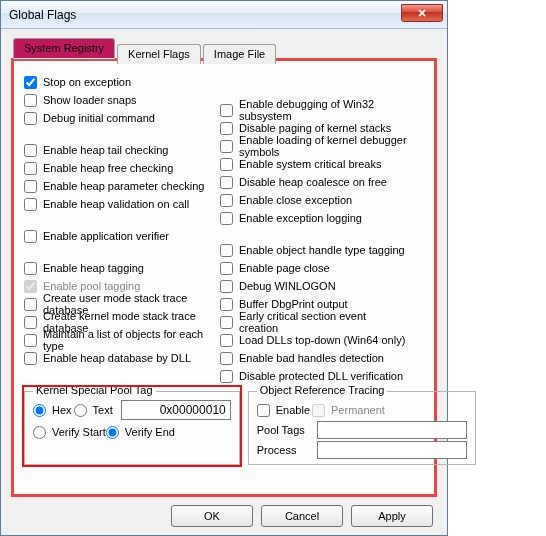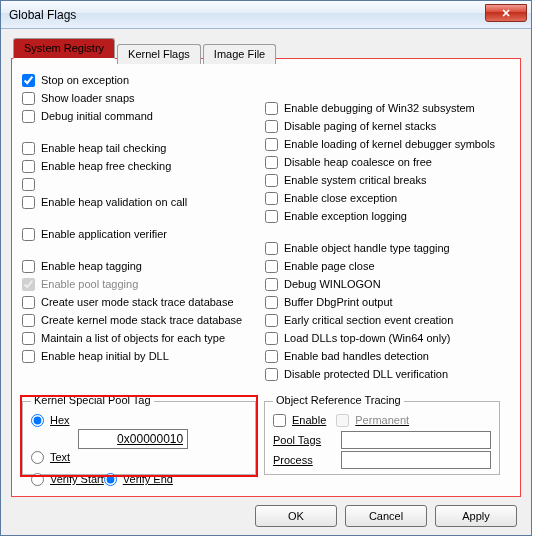--- a/index.html
+++ b/index.html
@@ -6,21 +6,21 @@
   body {
     margin: 0;
     font-family: "Segoe UI", Tahoma, sans-serif;
     font-size: 11px;
     background: #fff;
     width: 546px;
     height: 536px;
     overflow: hidden;
   }
   .window {
-    width: 532px;
+    width: 448px;
     height: 536px;
     border: 1px solid #5a7aa0;
     background: #f0f0f0;
     display: flex;
     flex-direction: column;
   }
   .titlebar {
     height: 28px;
     background: linear-gradient(to bottom, #f8fbff 0%, #e6eef8 45%, #d5e3f3 46%, #e9f1fb 100%);
     border-bottom: 1px solid #9fb8d5;
@@ -69,31 +69,31 @@
     padding: 3px 10px 4px 10px;
     border: 1px solid #9c9c9c;
     border-bottom: none;
     border-radius: 3px 3px 0 0;
     background: #f0f0f0;
     cursor: pointer;
     position: relative;
     top: 6px;
   }
   .tab.active {
-    background: #b91c1c;
+    background: #be185d;
     top: 1px;
     z-index: 3;
     border-bottom: 1px solid #fdfdfd;
   }
   .tabpanel {
-    border: 1px solid #ef4444;
+    border: 3px solid #ef4444;
     background: #fdfdfd;
     flex: 1;
     position: relative;
-    padding: 12px 20px 10px 10px;
+    padding: 12px 26px 10px 10px;
   }
   .columns {
     display: flex;
     gap: 8px;
   }
   .col {
     flex: 1;
     display: flex;
     flex-direction: column;
   }
@@ -142,37 +142,36 @@
     flex-direction: column;
     gap: 2px;
   }
   .pool-top {
     display: flex;
     align-items: center;
     gap: 8px;
   }
   .pool-left-radios {
     display: flex;
-    flex-direction: column;
-    gap: 17px;
+    gap: 2px;
     justify-content: flex-end;
   }
   .pool-input {
     width: 110px;
     height: 20px;
     border: 1px solid #7a7a7a;
     font-family: inherit;
     font-size: 12px;
     padding: 1px 4px;
     text-align: right;
   }
   .ort-row {
     display: flex;
     align-items: center;
-    gap: 10px;
+    gap: 2px;
     height: 20px;
   }
   .ort-row label.lab { width: 58px; }
   .ort-input {
     flex: 1;
     height: 18px;
     border: 1px solid #7a7a7a;
     background: #fff;
     padding: 1px 3px;
     font-family: inherit;
@@ -234,20 +233,21 @@
             <label class="chk">
               <input type="checkbox" style="">
               <span>Enable heap tail checking</span>
             </label>
             <label class="chk">
               <input type="checkbox" style="">
               <span>Enable heap free checking</span>
             </label>
             <label class="chk">
               <input type="checkbox" style="">
+              <span>Enable heap parameter checking</span>
             </label>
             <label class="chk">
               <input type="checkbox" style="">
               <span>Enable heap validation on call</span>
             </label>
             <div class="spacer"></div>
             <label class="chk">
               <input type="checkbox" style="">
               <span>Enable application verifier</span>
             </label>
@@ -267,45 +267,45 @@
             <label class="chk">
               <input type="checkbox" style="">
               <span>Create kernel mode stack trace database</span>
             </label>
             <label class="chk">
               <input type="checkbox" style="">
               <span>Maintain a list of objects for each type</span>
             </label>
             <label class="chk">
               <input type="checkbox" style="">
-              <span>Enable heap initial by DLL</span>
+              <span>Enable heap database by DLL</span>
             </label>
           </div>
         <div class="col" id="right-col">
             <div class="spacer"></div>
             <div class="spacer"></div>
             <label class="chk">
               <input type="checkbox" style="">
               <span>Enable debugging of Win32 subsystem</span>
             </label>
             <label class="chk">
               <input type="checkbox" style="">
               <span>Disable paging of kernel stacks</span>
             </label>
             <label class="chk">
               <input type="checkbox" style="">
               <span>Enable loading of kernel debugger symbols</span>
             </label>
             <label class="chk">
               <input type="checkbox" style="">
+              <span>Enable system critical breaks</span>
+            </label>
+            <label class="chk">
+              <input type="checkbox" style="">
               <span>Disable heap coalesce on free</span>
-            </label>
-            <label class="chk">
-              <input type="checkbox" style="">
-              <span>Enable system critical breaks</span>
             </label>
             <label class="chk">
               <input type="checkbox" style="">
               <span>Enable close exception</span>
             </label>
             <label class="chk">
               <input type="checkbox" style="">
               <span>Enable exception logging</span>
             </label>
             <div class="spacer"></div>
@@ -337,21 +337,21 @@
               <input type="checkbox" style="">
               <span>Enable bad handles detection</span>
             </label>
             <label class="chk">
               <input type="checkbox" style="">
               <span>Disable protected DLL verification</span>
             </label>
           </div>
       </div>
 
-      <div class="columns" style="margin-top:16px;text-decoration:underline;">
+      <div class="columns" style="margin-top:4px;">
 
         <div class="col" style="position:relative;">
           <div class="groupbox" style="height:74px;">
             <span class="legend">Kernel Special Pool Tag</span>
             <div class="pool-grid">
               <div class="pool-top">
                 <div class="pool-left-radios">
                   <label class="radiorow">
                     <input type="radio" name="poolmode" checked="" style="">
                     <span>Hex</span>

